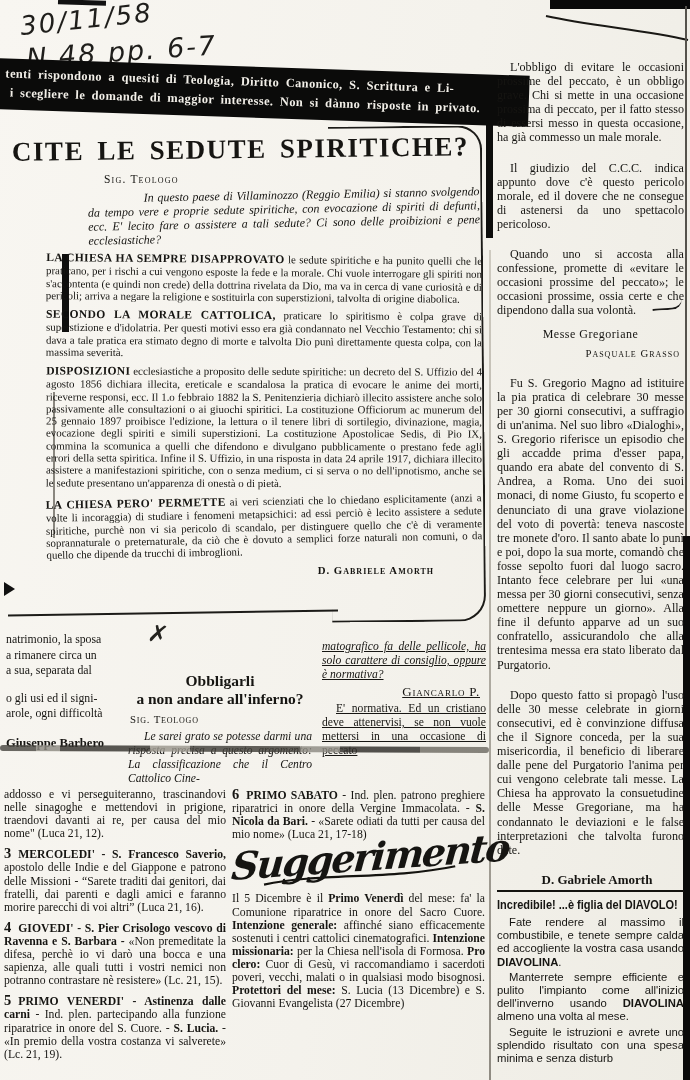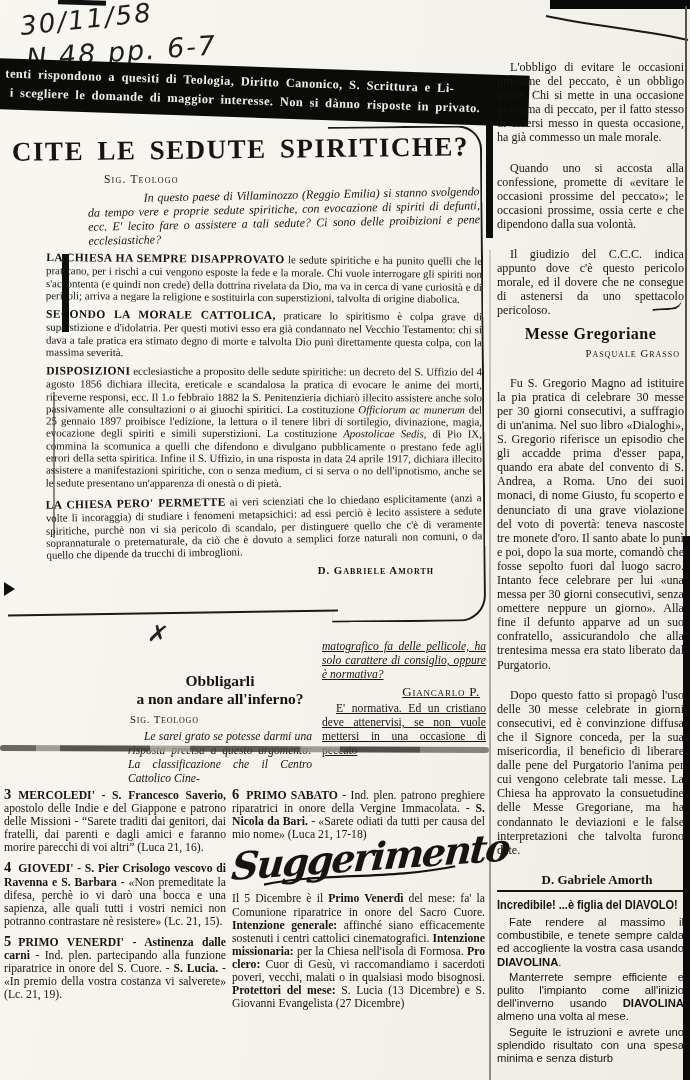--- a/index.html
+++ b/index.html
@@ -36,21 +36,21 @@
   .question { margin:3px 0 0 76px; width:392px; font-size:12px; line-height:14px; font-style:italic;
     text-align:justify; text-indent:56px; transform:rotate(-1.1deg); }
   .asker { text-align:right; margin:5px 36px 0 0; font-size:10.8px; letter-spacing:1.2px; }
   .paras { margin:9px 0 0 34px; width:436px; font-size:10.9px; line-height:12.3px; text-align:justify; }
   .paras p { margin:0 0 6px; }
   .paras p:nth-child(1){ transform:rotate(0.5deg); }
   .paras p:nth-child(2){ transform:rotate(0.35deg); }
   .paras p:nth-child(3){ transform:rotate(0.15deg); }
   .paras p:nth-child(4){ transform:rotate(-1deg); }
   .seg-b { font-weight:bold; }
-  .seg-i { font-style:italic; }
+  .seg-i { }
   .paras .seg-b { font-size:11.6px; letter-spacing:0.3px; }
   .art-sig { text-align:right; margin:0 46px 0 0; font-size:10.8px; font-weight:bold; letter-spacing:1px; }
 
   
   .xmark { position:absolute; left:148px; top:620px; font-size:24px; transform:rotate(10deg);
     font-family:"DejaVu Sans",sans-serif; color:#24231f; }
   .colA { position:absolute; left:6px; top:632px; width:118px; font-size:11.8px; line-height:15.5px; white-space:nowrap; overflow:hidden; }
   .colA .g2 { margin-top:12px; }
   .colA .author { margin-top:14px; font-weight:bold; font-size:12.6px; }
   .colB { position:absolute; left:128px; top:672px; width:184px; }
@@ -74,21 +74,21 @@
   .colM p { margin:0; }
   .script-wrap { text-align:center; margin:10px 0 2px; transform:rotate(-4deg); }
   .script-title { display:inline-block; font-family:"DejaVu Serif",serif; font-style:italic; font-weight:bold;
     font-size:38px; letter-spacing:-2px; transform:skewX(-9deg); }
   .flourish { display:block; margin:-6px auto 0; }
   .sugg-body { margin-top:10px; }
 
   
   .rcol { position:absolute; left:497px; top:44px; width:187px; font-size:12.1px; line-height:14.1px; text-align:justify; }
   .rcol p { margin:16px 0 3px; text-indent:13px; }
-  .greg-head { margin:9px 0 5px; text-align:center; font-size:16px; font-weight:bold; letter-spacing:0.5px; }
+  .greg-head { margin:9px 0 5px; text-align:center; font-size:12px; font-weight:normal; letter-spacing:0.5px; }
   .greg-q { font-style:italic; }
   .greg-asker { text-align:right; font-size:10.8px; margin:1px 4px 3px 0; letter-spacing:1px; }
   .greg-sig { text-align:center; font-weight:bold; font-size:13px; margin:5px 0 5px; text-indent:0; }
   .ad-rule { border:none; border-top:2px solid #14130f; margin:2px 0 6px; }
   .ad-head { margin:0 0 4px; font-family:"Liberation Sans",sans-serif; font-weight:bold; font-size:12.5px;
     white-space:nowrap; transform:scaleX(.88); transform-origin:left; }
   .ad-body { font-family:"Liberation Sans",sans-serif; font-size:11.3px; line-height:13.2px; }
   .ad-body p { margin:0 0 2px; text-indent:12px; }
 
   
@@ -144,61 +144,70 @@
       <p><span class="seg-b">LA CHIESA HA SEMPRE DISAPPROVATO</span><span> le sedute spiritiche e ha punito quelli che le praticano, per i rischi a cui vengono esposte la fede e la morale. Chi vuole interrogare gli spiriti non s'accontenta (e quindi non crede) della dottrina rivelata da Dio, ma va in cerca di vane curiosità e di pericoli; arriva a negare la religione e sostituirla con superstizioni, talvolta di origine diabolica.</span></p>
       <p><span class="seg-b">SECONDO LA MORALE CATTOLICA,</span><span> praticare lo spiritismo è colpa grave di superstizione e d'idolatria. Per questi motivi esso era già condannato nel Vecchio Testamento: chi si dava a tale pratica era stimato degno di morte e talvolta Dio punì direttamente questa colpa, con la massima severità.</span></p>
       <p><span class="seg-b">DISPOSIZIONI</span><span> ecclesiastiche a proposito delle sedute spiritiche: un decreto del S. Uffizio del 4 agosto 1856 dichiara illecita, ereticale e scandalosa la pratica di evocare le anime dei morti, riceverne responsi, ecc. Il 1.o febbraio 1882 la S. Penitenzieria dichiarò illecito assistere anche solo passivamente alle consultazioni o ai giuochi spiritici. La costituzione </span><span class="seg-i">Officiorum ac munerum</span><span> del 25 gennaio 1897 proibisce l'edizione, la lettura o il tenere libri di sortilegio, divinazione, magia, evocazione degli spiriti e simili superstizioni. La costituzione </span><span class="seg-i">Apostolicae Sedis,</span><span> di Pio IX, commina la scomunica a quelli che difendono e divulgano pubblicamente o prestano fede agli errori della setta spiritica. Infine il S. Uffizio, in una risposta in data 24 aprile 1917, dichiara illecito assistere a manifestazioni spiritiche, con o senza medium, ci si serva o no dell'ipnotismo, anche se le sedute presentano un'apparenza di onestà o di pietà.</span></p>
       <p><span class="seg-b">LA CHIESA PERO' PERMETTE</span><span> ai veri scienziati che lo chiedano esplicitamente (anzi a volte li incoraggia) di studiare i fenomeni metapsichici: ad essi perciò è lecito assistere a sedute spiritiche, purchè non vi sia pericolo di scandalo, per distinguere quello che c'è di veramente soprannaturale o preternaturale, da ciò che è dovuto a semplici forze naturali non comuni, o da quello che dipende da trucchi di imbroglioni.</span></p>
     </div>
     <div class="art-sig sc">D. Gabriele Amorth</div>
   </div>
 
   <div class="xmark">✗</div>
 
+  <div class="colA">
+    <div>natrimonio, la sposa</div>
+    <div>a rimanere circa un</div>
+    <div>a sua, separata dal</div>
+    <div class="g2">o gli usi ed il signi-</div>
+    <div>arole, ogni difficoltà</div>
+    <div class="author">Giuseppe Barbero</div>
+  </div>
 
   <div class="colB">
     <p class="btitle">
       <span>Obbligarli</span><br>
       <span>a non andare all'inferno?</span>
     </p>
     <div class="to2 sc">Sig. Teologo</div>
     <p class="qtext">Le sarei grato se potesse darmi una risposta precisa a questo argomento: La classificazione che il Centro Cattolico Cine-</p>
   </div>
 
   <div class="colC">
     <p class="cont">matografico fa delle pellicole, ha solo carattere di consiglio, oppure è normativa?</p>
     <div class="asker2 sc">Giancarlo P.</div>
     <p class="ans">E' normativa. Ed un cristiano deve attenervisi, se non vuole mettersi in una occasione di peccato</p>
   </div>
 
   <div class="tear"></div>
 
   <div class="colL">
+    <p>addosso e vi perseguiteranno, trascinandovi nelle sinagoghe e mettendovi in prigione, traendovi davanti ai re, per causa del mio nome" (Luca 21, 12).</p>
     <p><span class="cal-num">3</span><span><span class="seg-b">MERCOLEDI' - S. Francesco Saverio,</span><span> apostolo delle Indie e del Giappone e patrono delle Missioni - “Sarete traditi dai genitori, dai fratelli, dai parenti e dagli amici e faranno morire parecchi di voi altri” (Luca 21, 16).</span></span></p>
     <p><span class="cal-num">4</span><span><span class="seg-b">GIOVEDI' - S. Pier Crisologo vescovo di Ravenna e S. Barbara -</span><span> «Non premeditate la difesa, perchè io vi darò una bocca e una sapienza, alle quali tutti i vostri nemici non potranno contrastare nè resistere» (Lc. 21, 15).</span></span></p>
     <p><span class="cal-num">5</span><span><span class="seg-b">PRIMO VENERDI' - Astinenza dalle carni</span><span> - Ind. plen. partecipando alla funzione riparatrice in onore del S. Cuore. - </span><span class="seg-b">S. Lucia.</span><span> - «In premio della vostra costanza vi salverete» (Lc. 21, 19).</span></span></p>
   </div>
 
   <div class="colM">
     <p><span class="cal-num">6</span><span><span class="seg-b">PRIMO SABATO</span><span> - Ind. plen. patrono preghiere riparatrici in onore della Vergine Immacolata. - </span><span class="seg-b">S. Nicola da Bari.</span><span> - «Sarete odiati da tutti per causa del mio nome» (Luca 21, 17-18)</span></span></p>
     <div class="script-wrap">
       <span class="script-title">Suggerimento</span>
       <svg class="flourish" width="200" height="14">
         <path d="M4,10 C 60,2 130,14 196,5" stroke="#14130f" stroke-width="2.2" fill="none"></path>
       </svg>
     </div>
     <div class="sugg-body">
       <p><span>Il 5 Dicembre è il </span><span class="seg-b">Primo Venerdì</span><span> del mese: fa' la Comunione riparatrice in onore del Sacro Cuore. </span><span class="seg-b">Intenzione generale:</span><span> affinché siano efficacemente sostenuti i centri cattolici cinematografici. </span><span class="seg-b">Intenzione missionaria:</span><span> per la Chiesa nell'isola di Formosa. </span><span class="seg-b">Pro clero:</span><span> Cuor di Gesù, vi raccomandiamo i sacerdoti poveri, vecchi, malati o in qualsiasi modo bisognosi. </span><span class="seg-b">Protettori del mese:</span><span> S. Lucia (13 Dicembre) e S. Giovanni Evangelista (27 Dicembre)</span></p>
     </div>
   </div>
 
   <div class="rcol">
     <p>L'obbligo di evitare le occasioni prossime del peccato, è un obbligo grave. Chi si mette in una occasione prossima di peccato, per il fatto stesso di essersi messo in questa occasione, ha già commesso un male morale.</p>
+    <p>Il giudizio del C.C.C. indica appunto dove c'è questo pericolo morale, ed il dovere che ne consegue di astenersi da uno spettacolo pericoloso.</p>
     <p>Quando uno si accosta alla confessione, promette di «evitare le occasioni prossime del peccato»; le occasioni prossime, ossia certe e che dipendono dalla sua volontà.</p>
-    <p>Il giudizio del C.C.C. indica appunto dove c'è questo pericolo morale, ed il dovere che ne consegue di astenersi da uno spettacolo pericoloso.</p>
 
     <div class="greg-head">Messe Gregoriane</div>
     <div class="greg-asker sc">Pasquale Grasso</div>
     <p>Fu S. Gregorio Magno ad istituire la pia pratica di celebrare 30 messe per 30 giorni consecutivi, a suffragio di un'anima. Nel suo libro «Dialoghi», S. Gregorio riferisce un episodio che gli accadde prima d'esser papa, quando era abate del convento di S. Andrea, a Roma. Uno dei suoi monaci, di nome Giusto, fu scoperto e denunciato di una grave violazione del voto di povertà: teneva nascoste tre monete d'oro. Il santo abate lo punì e poi, dopo la sua morte, comandò che fosse sepolto fuori dal luogo sacro. Intanto fece celebrare per lui «una messa per 30 giorni consecutivi, senza omettere neppure un giorno». Alla fine il defunto apparve ad un suo confratello, assicurandolo che alla trentesima messa era stato liberato dal Purgatorio.</p>
     <p>Dopo questo fatto si propagò l'uso delle 30 messe celebrate in giorni consecutivi, ed è convinzione diffusa che il Signore conceda, per la sua misericordia, il beneficio di liberare dalle pene del Purgatorio l'anima per cui vengono celebrate tali messe. La Chiesa ha approvato la consuetudine delle Messe Gregoriane, ma ha condannato le deviazioni e le false interpretazioni che talvolta furono date.</p>
     <p class="greg-sig">D. Gabriele Amorth</p>
 
     <hr class="ad-rule">
     <div class="ad-head">Incredibile! ...è figlia del DIAVOLO!</div>
     <div class="ad-body">

